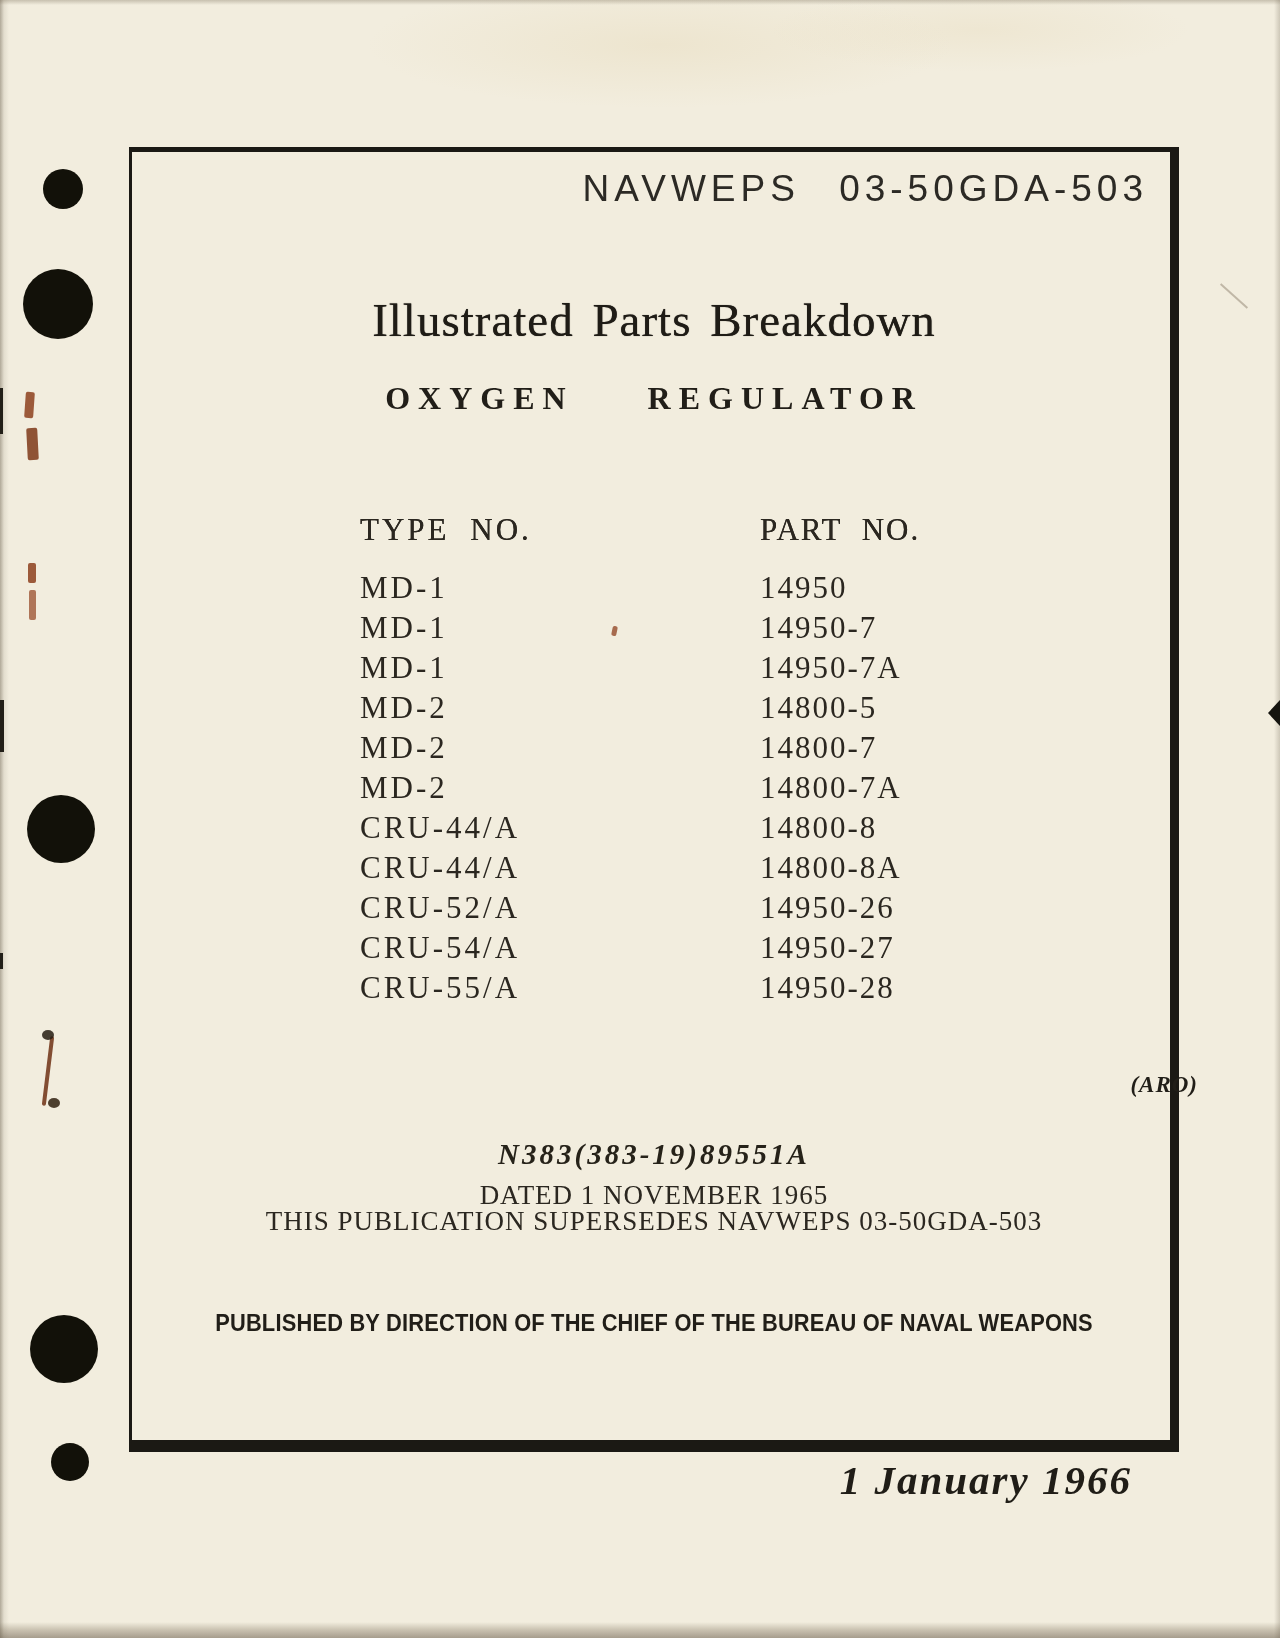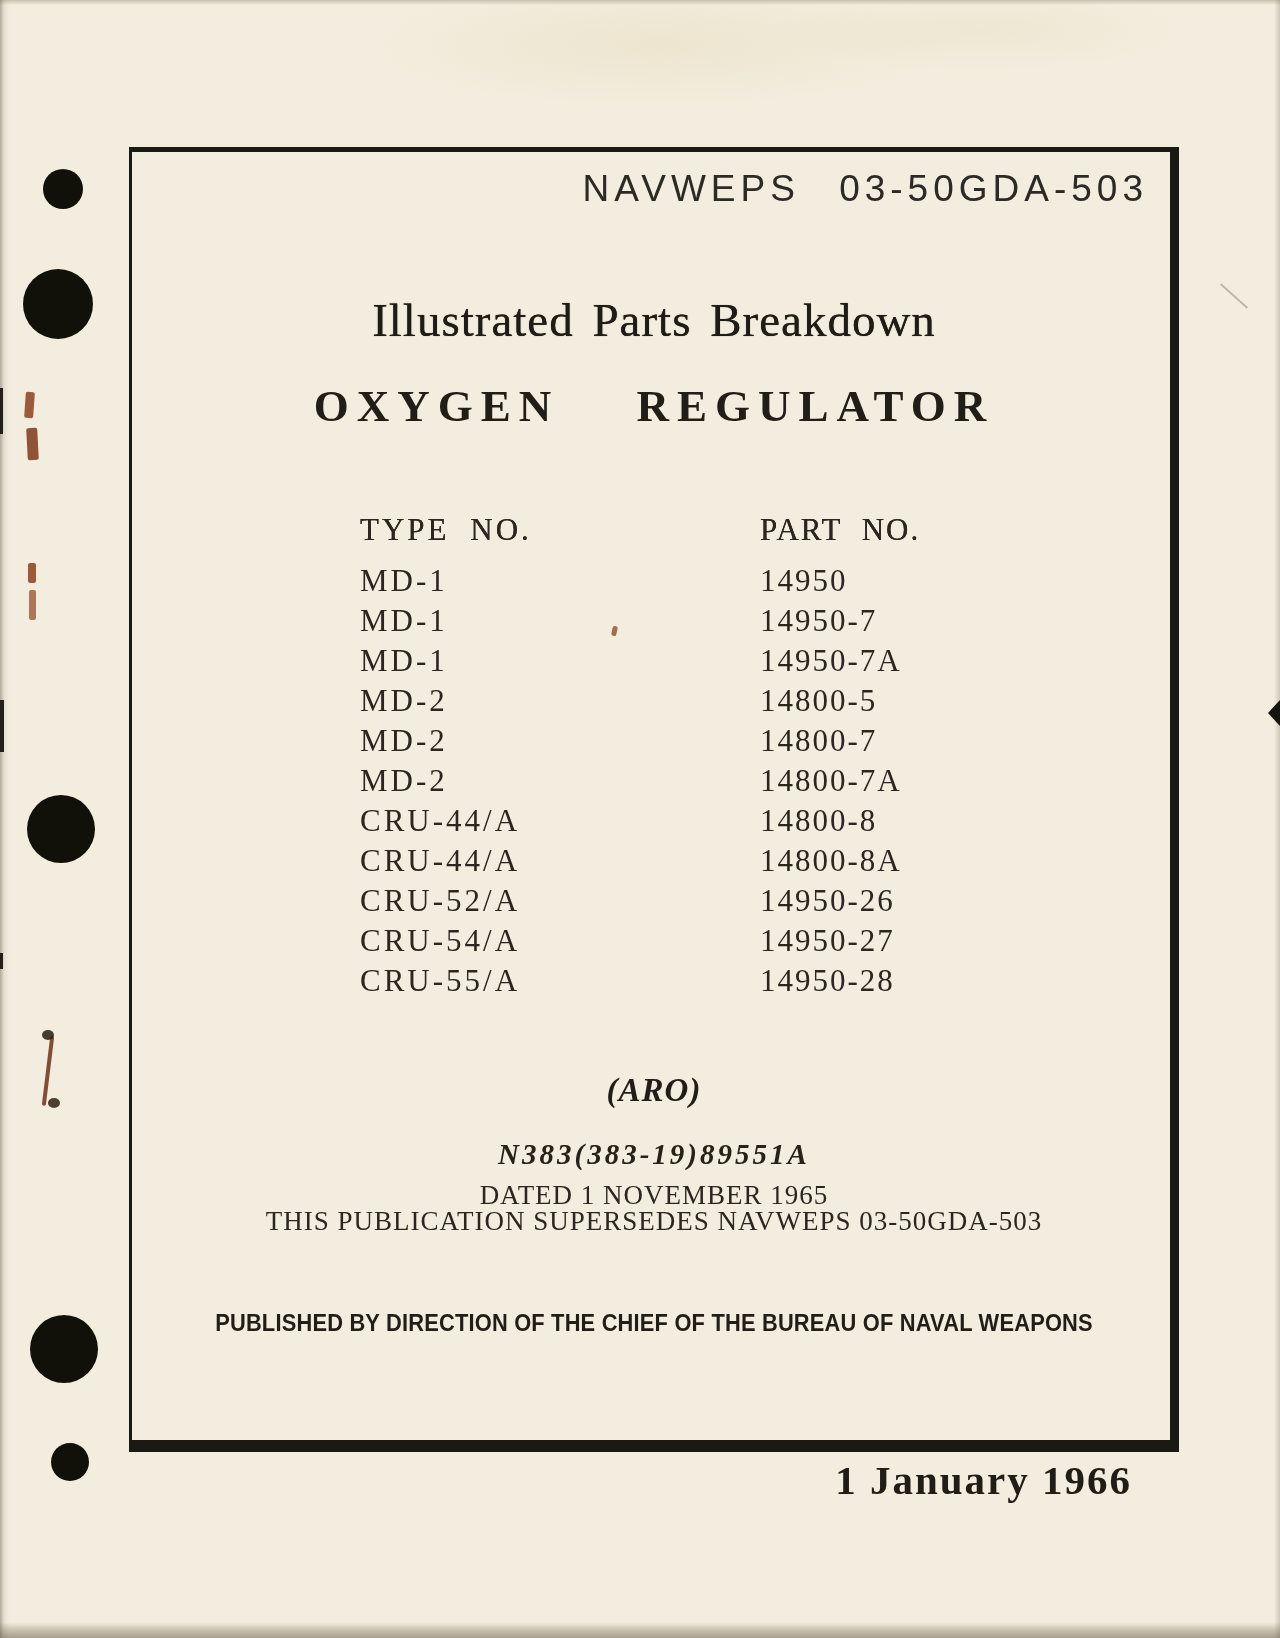--- a/index.html
+++ b/index.html
@@ -32,34 +32,34 @@
     font-size:37px;letter-spacing:5px;word-spacing:24px;color:#2c2a25;
     white-space:nowrap;
   }
   .title-main{
     position:absolute;left:129px;top:293px;width:1050px;text-align:center;
     font-size:47px;color:#1f1c16;letter-spacing:1px;word-spacing:6px;
     text-shadow:0 0 0.7px #1f1c16;
   }
   .title-sub{
     position:absolute;left:129px;top:380px;width:1050px;text-align:center;
-    font-size:45px;font-weight:bold;color:#211e18;letter-spacing:8px;word-spacing:58px;
+    font-size:32px;font-weight:bold;color:#211e18;letter-spacing:8px;word-spacing:58px;
   }
   #parts-table{
     position:absolute;left:360px;top:512px;width:640px;
     font-size:31px;color:#2b2720;
   }
-  #parts-table .hdr-row{display:flex;margin-bottom:13px;}
+  #parts-table .hdr-row{display:flex;margin-bottom:20px;}
   #parts-table .hdr-cell{letter-spacing:4px;word-spacing:10px;text-shadow:0 0 0.5px #2b2720;}
   #parts-table .row{display:flex;height:40px;line-height:40px;}
   #parts-table .c1{width:400px;flex:0 0 400px;letter-spacing:3px;}
   #parts-table .c2{letter-spacing:2px;}
   .aro{
-    position:absolute;left:129px;top:1072px;width:1050px;text-align:center;
-    font-size:33px;font-weight:bold;font-style:italic;color:#211e18;letter-spacing:1px;
+    position:absolute;left:129px;top:1072px;width:1050px;text-align:right;
+    font-size:23px;font-weight:bold;font-style:italic;color:#211e18;letter-spacing:1px;padding-left:19px;
   }
   .contract{
     position:absolute;left:129px;top:1138px;width:1050px;text-align:center;
     font-size:29px;font-weight:bold;font-style:italic;color:#262219;letter-spacing:3px;
   }
   .supersedes1{
     position:absolute;left:129px;top:1206px;width:1050px;text-align:center;
     font-size:27px;color:#2b2720;letter-spacing:1px;
   }
   .supersedes2{
@@ -67,21 +67,21 @@
     font-size:27px;color:#2b2720;letter-spacing:1px;
   }
   .published{
     position:absolute;left:129px;top:1310px;width:1050px;text-align:center;
     font-family:"Liberation Sans","DejaVu Sans",sans-serif;
     font-size:23px;font-weight:bold;color:#211e18;letter-spacing:0.2px;
     transform:scaleX(0.95);transform-origin:center;
   }
   .issue-date{
     position:absolute;top:1456px;right:148px;
-    font-size:41px;font-weight:bold;color:#201d17;letter-spacing:2px;
+    font-size:41px;font-weight:bold;font-style:italic;color:#201d17;letter-spacing:2px;
     white-space:nowrap;
   }
   
   .dot{position:absolute;background:#121109;border-radius:50%;}
   .dot.d1{left:43px;top:169px;width:40px;height:40px;}
   .dot.d2{left:23px;top:269px;width:70px;height:70px;}
   .dot.d3{left:27px;top:795px;width:68px;height:68px;}
   .dot.d4{left:30px;top:1315px;width:68px;height:68px;}
   .dot.d5{left:51px;top:1443px;width:38px;height:38px;}
   

